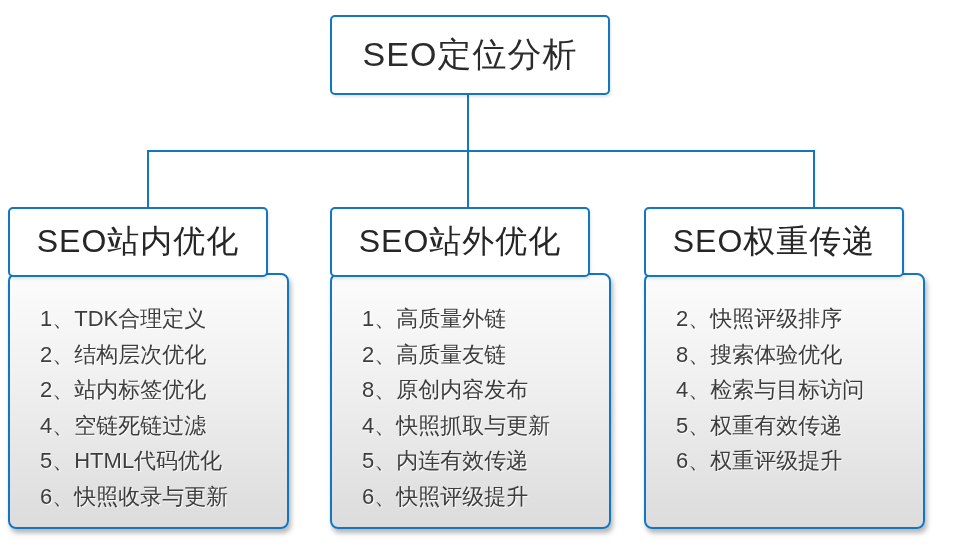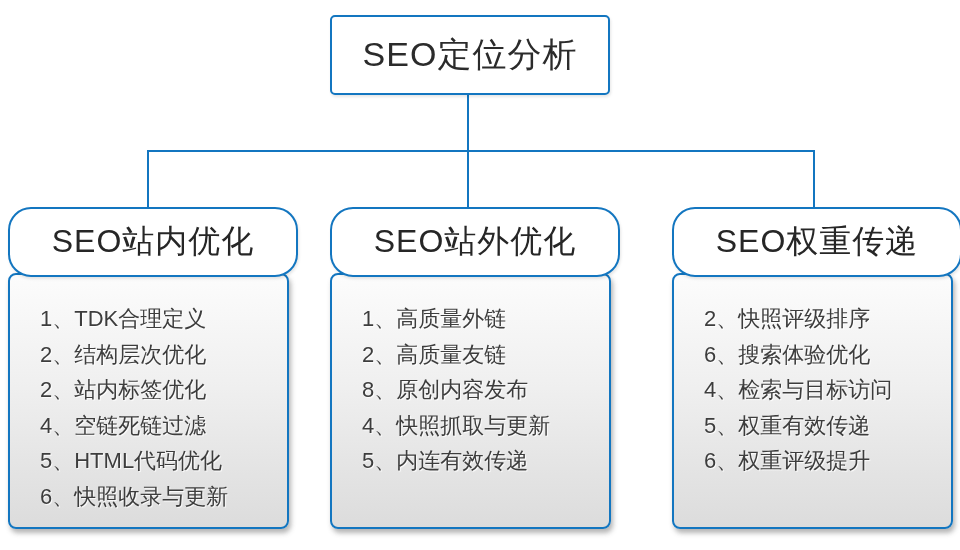--- a/index.html
+++ b/index.html
@@ -32,23 +32,22 @@
     z-index: 2;
   }
   .root-title {
     font-size: 34px;
     color: #2b2b2b;
     letter-spacing: 1px;
     white-space: nowrap;
   }
   .branch-header {
     top: 207px;
-    width: 290px; height: 70px;
+    width: 260px; height: 70px;
     z-index: 2;
-    border-radius: 23px;
   }
   .branch-title {
     font-size: 32px;
     color: #262626;
     letter-spacing: 1px;
     white-space: nowrap;
   }
   .list-box {
     position: absolute;
     top: 273px;
@@ -66,21 +65,21 @@
   .item-list li {
     font-size: 22px;
     line-height: 35.5px;
     color: #3d3d3d;
     white-space: nowrap;
     text-shadow: 1px 1px 1px rgba(255,255,255,0.95);
   }
   
   .col-0 { left: 8px; }
   .col-1 { left: 330px; }
-  .col-2 { left: 672px; }
+  .col-2 { left: 644px; }
 </style>
 </head>
 <body>
 
 <div class="canvas">
 
   <div class="connector" style="left:467px; top:95px; width:2px; height:56px;"></div>
   <div class="connector" style="left:147px; top:150px; width:668px; height:2px;"></div>
   <div class="connector" style="left:147px; top:150px; width:2px; height:58px;"></div>
   <div class="connector" style="left:467px; top:150px; width:2px; height:58px;"></div>
@@ -107,29 +106,30 @@
   <div class="node-box branch-header col-1">
     <span class="branch-title">SEO站外优化</span>
   </div>
   <div class="list-box col-1">
     <ul class="item-list">
       <li>1、高质量外链</li>
       <li>2、高质量友链</li>
       <li>8、原创内容发布</li>
       <li>4、快照抓取与更新</li>
       <li>5、内连有效传递</li>
+      <li>6、快照评级提升</li>
     </ul>
   </div>
 
   <div class="node-box branch-header col-2">
     <span class="branch-title">SEO权重传递</span>
   </div>
   <div class="list-box col-2">
     <ul class="item-list">
       <li>2、快照评级排序</li>
-      <li>6、搜索体验优化</li>
+      <li>8、搜索体验优化</li>
       <li>4、检索与目标访问</li>
       <li>5、权重有效传递</li>
       <li>6、权重评级提升</li>
     </ul>
   </div>
 
 </div>
 
 </body></html>

